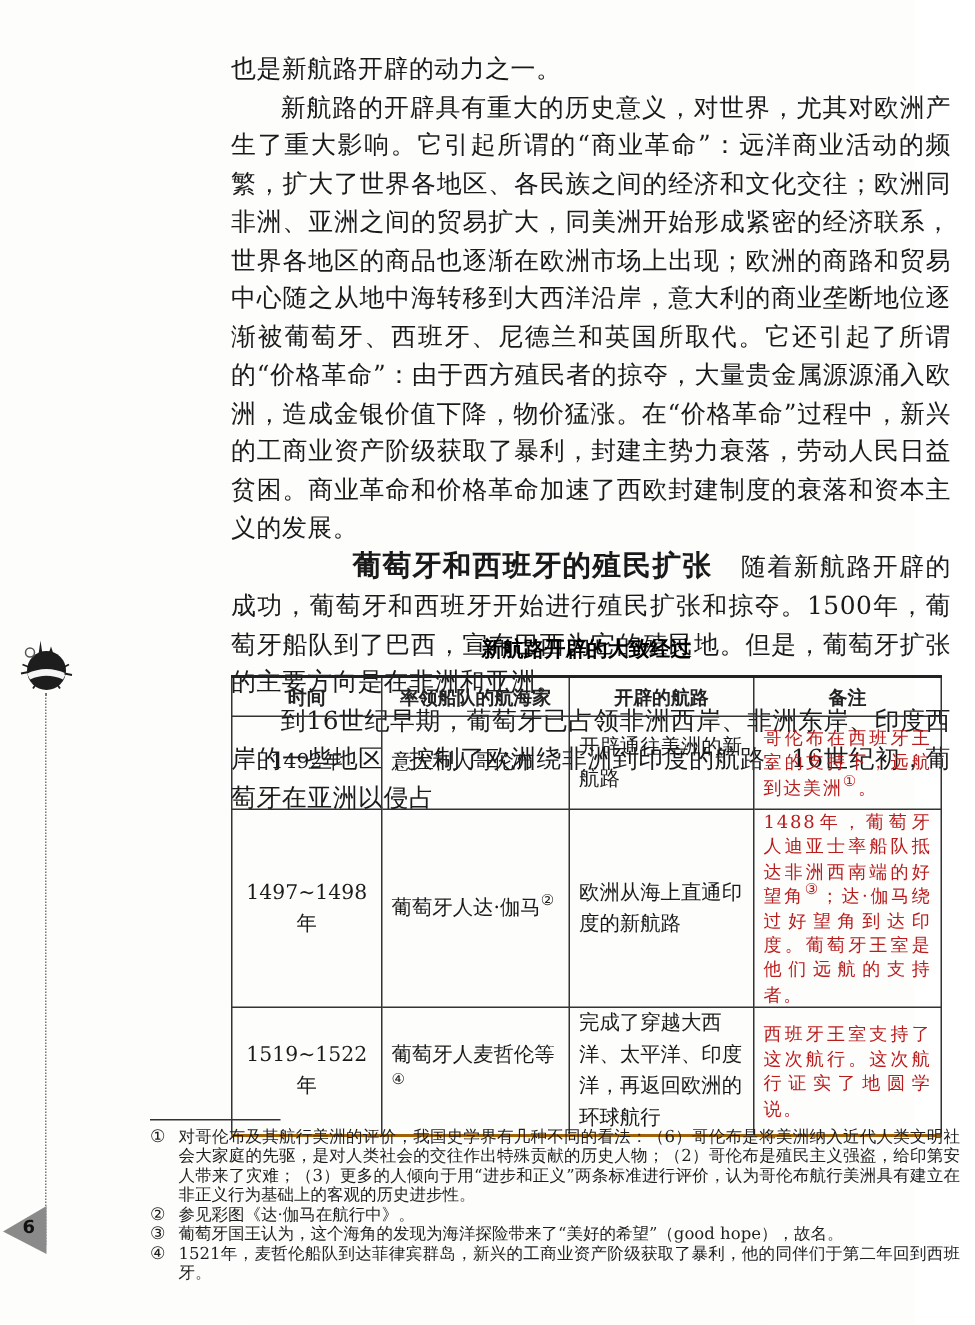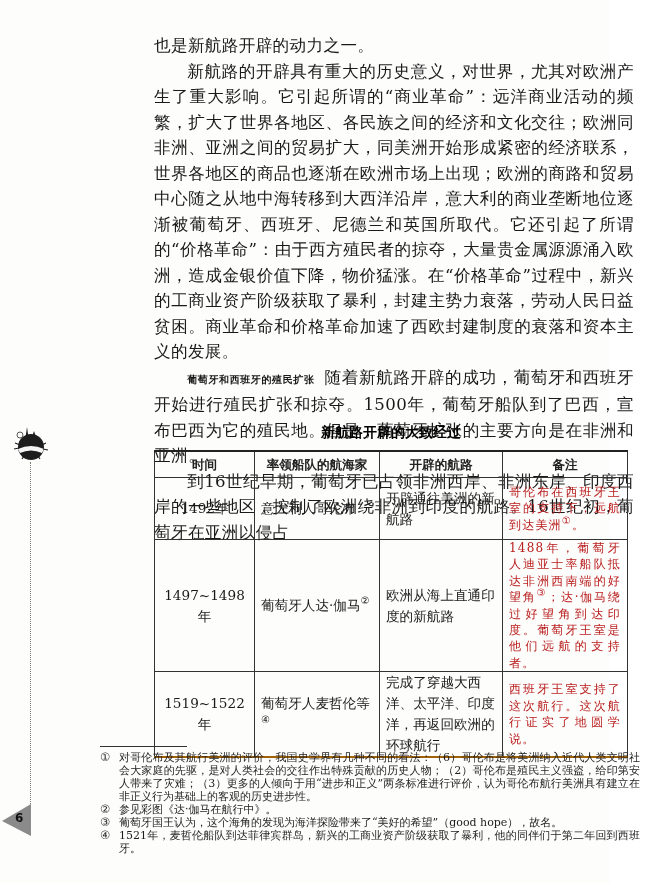--- a/index.html
+++ b/index.html
@@ -35,24 +35,25 @@
   .body-text p {
     margin: 0;
   }
   .body-text p.indent {
     text-indent: 2em;
   }
   .body-text p.gap-before {
     margin-top: 0;
   }
   .bold-heading {
-    font-family: Liberation Sans, sans-serif;
-    font-weight: bold;
-    font-size: 10px;
+    font-family: Liberation Mono, monospace;
+    font-weight: bold;
+    font-size: 19px;
     margin-right: 1em;
+    margin-left: 48px;
   }
   
   .table-title {
     position: absolute;
     left: 154px;
     top: 424px;
     width: 474px;
     text-align: center;
     font-family: "DejaVu Sans", "Liberation Sans", sans-serif;
     font-size: 14px;

